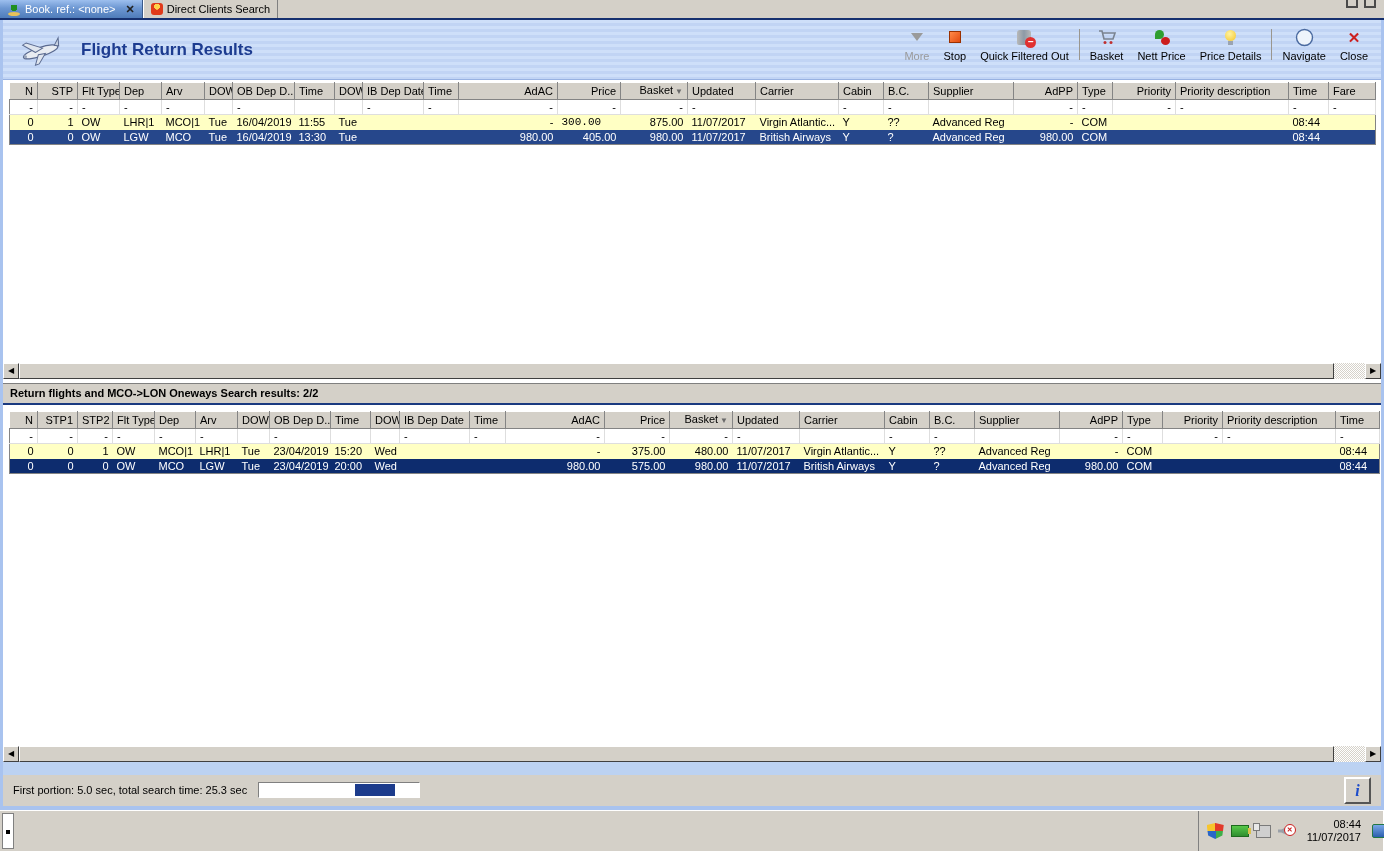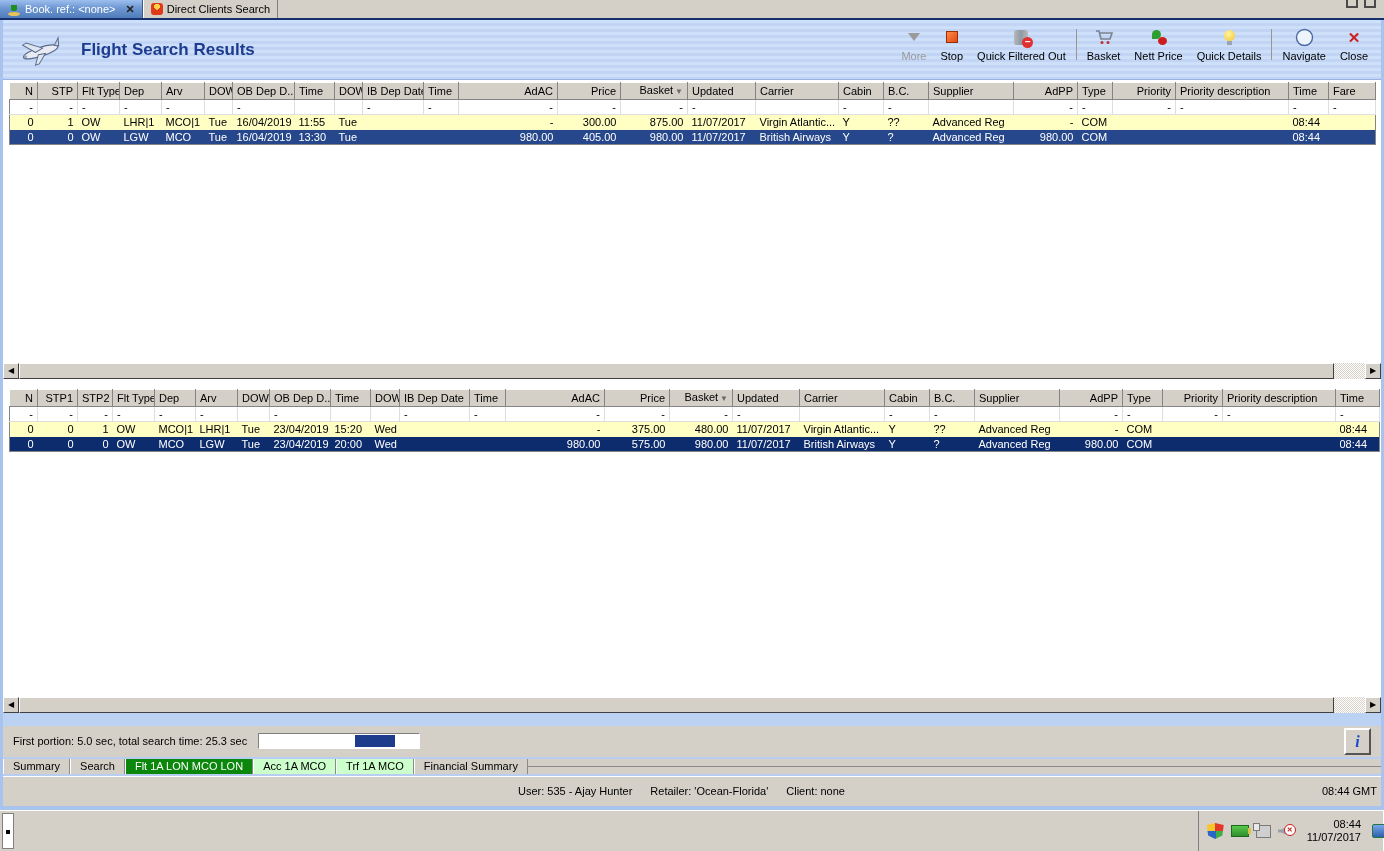--- a/index.html
+++ b/index.html
@@ -169,21 +169,21 @@
   <div class="banner">
     <svg class="plane" width="46" height="40" viewBox="0 0 46 40">
       <g transform="rotate(-18 23 20)">
         <ellipse cx="23" cy="22" rx="18" ry="4.5" fill="#e8ecf2" stroke="#5a6a90" stroke-width="1.2"></ellipse>
         <polygon points="18,21 8,10 12,9 26,19" fill="#dfe5ee" stroke="#5a6a90" stroke-width="1"></polygon>
         <polygon points="20,24 14,33 18,33 27,25" fill="#dfe5ee" stroke="#5a6a90" stroke-width="1"></polygon>
         <polygon points="38,20 44,14 42,22" fill="#c8d2e2" stroke="#5a6a90" stroke-width="1"></polygon>
         <circle cx="7" cy="22" r="1.6" fill="#9aa6bc"></circle>
       </g>
     </svg>
-    <span class="title">Flight Search Results</span>
+    <span class="title">Flight Return Results</span>
 
     <div class="toolbar">
       <div class="tbtn disabled">
         <span class="ico">
             <span class="i-tridown"></span>
           </span>
         <span class="lbl">More</span>
       </div>
       <div class="tbtn">
         <span class="ico">
@@ -211,21 +211,21 @@
       <div class="tbtn">
         <span class="ico">
             <span class="i-nett"></span>
           </span>
         <span class="lbl">Nett Price</span>
       </div>
       <div class="tbtn">
         <span class="ico">
             <span class="i-bulb"></span>
           </span>
-        <span class="lbl">Quick Details</span>
+        <span class="lbl">Price Details</span>
       </div>
       <div class="tsep"></div>
       <div class="tbtn">
         <span class="ico">
           <svg width="19" height="19" viewBox="0 0 19 19">
             <circle cx="9.5" cy="9.5" r="8" fill="#eef4fb" stroke="#4a6aa0" stroke-width="1.4"></circle>
             <polygon points="5,14 11,8 14,5 8,11" fill="#cc3020"></polygon>
             <polygon points="5,14 8,11 11,8" fill="#2a4a9a"></polygon>
           </svg>
         </span>
@@ -332,21 +332,21 @@
             <td style="text-align: left;">OW</td>
             <td style="text-align: left;">LHR|1</td>
             <td style="text-align: left;">MCO|1</td>
             <td style="text-align: left;">Tue</td>
             <td style="text-align: left;">16/04/2019</td>
             <td style="text-align: left;">11:55</td>
             <td style="text-align: left;">Tue</td>
             <td style="text-align: left;">&nbsp;</td>
             <td style="text-align: left;">&nbsp;</td>
             <td style="text-align: right;">-</td>
-            <td style="text-align: right;">300.00</td>
+            <td style=" font-family: Liberation Mono, monospace;">300.00</td>
             <td style="text-align: right;">875.00</td>
             <td style="text-align: left;">11/07/2017</td>
             <td style="text-align: left;">Virgin Atlantic...</td>
             <td style="text-align: left;">Y</td>
             <td style="text-align: left;">??</td>
             <td style="text-align: left;">Advanced Reg</td>
             <td style="text-align: right;">-</td>
             <td style="text-align: left;">COM</td>
             <td style="text-align: right;">&nbsp;</td>
             <td style="text-align: left;">&nbsp;</td>
@@ -385,20 +385,21 @@
   </div>
   <div class="filler1"></div>
   <div class="hscroll">
     <div class="sbtn">◀</div>
     <div class="sthumb"></div>
     <div class="strack"></div>
     <div class="sbtn">▶</div>
   </div>
   <div class="gap4"></div>
 
+  <div class="secbar">Return flights and MCO-&gt;LON Oneways Search results: 2/2</div>
   <div class="gap4"></div>
   <div class="tablewrap">
     <table class="grid" data-table="1" style="width: 1370px;">
         <colgroup>
           <col style="width: 28px;">
           <col style="width: 40px;">
           <col style="width: 35px;">
           <col style="width: 42px;">
           <col style="width: 41px;">
           <col style="width: 42px;">
@@ -547,38 +548,21 @@
   <div class="bluegap"></div>
 
   <div class="footer">
     <span class="searchtime">First portion: 5.0 sec, total search time: 25.3 sec</span>
     <div class="progress">
       <div class="chunk"></div>
     </div>
     <div class="infobtn">i</div>
   </div>
 
-  <div class="pagetabs">
-    <div class="ptab plain">Summary</div>
-    <div class="ptab plain">Search</div>
-    <div class="ptab active-green">Flt 1A LON MCO LON</div>
-    <div class="ptab light-green">Acc 1A MCO</div>
-    <div class="ptab light-green">Trf 1A MCO</div>
-    <div class="ptab plain">Financial Summary</div>
-    <div class="ptab-fill"></div>
-  </div>
-
-  <div class="statusbar">
-    <div class="statustext">
-      <span>User: 535 - Ajay Hunter</span>
-      <span>Retailer: 'Ocean-Florida'</span>
-      <span>Client: none</span>
-    </div>
-    <span class="statustime">08:44 GMT</span>
-  </div>
+
 </div>
 
 <div class="taskbar">
   <div class="tb-box"></div>
   <div class="tray">
     <span class="i-shield"></span>
     <span class="i-netcard"></span>
     <span class="i-pc"></span>
     <span class="i-mute"></span>
     <div class="trayclock">

